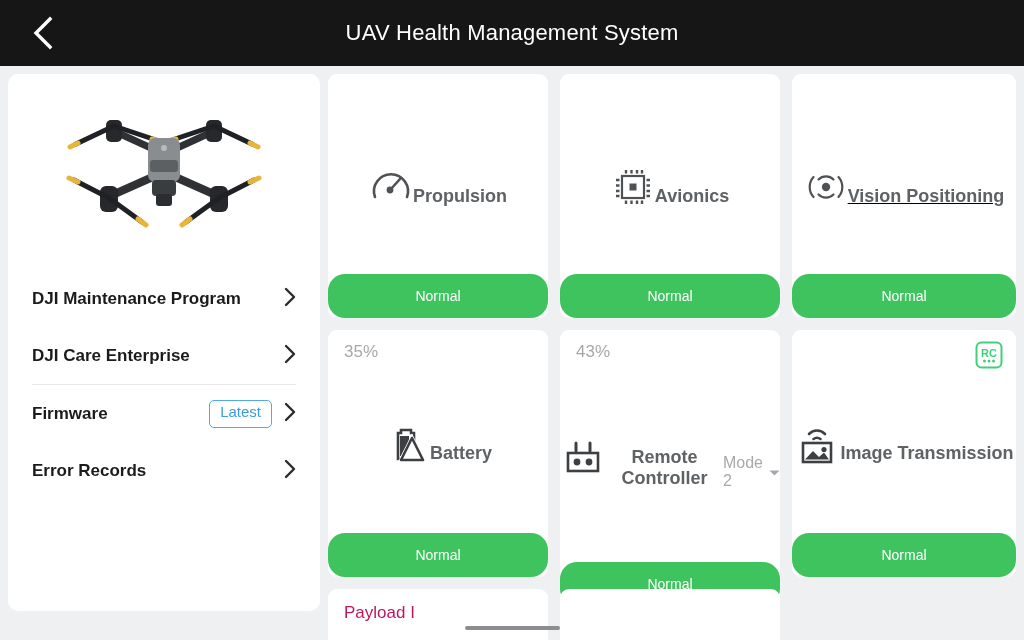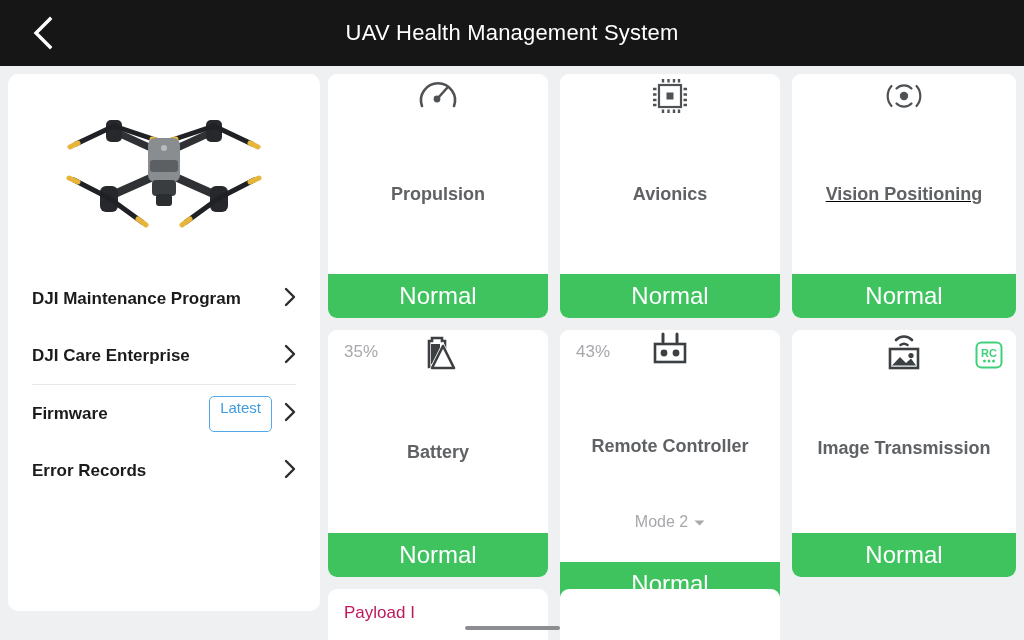--- a/index.html
+++ b/index.html
@@ -48,58 +48,58 @@
     cursor:pointer;
   }
   .menu-label{
     font-size:17px;font-weight:bold;color:#1b1b1b;white-space:nowrap;
   }
   .menu-right{
     position:absolute;right:0;top:0;height:57px;display:flex;align-items:center;gap:12px;
   }
   .badge-latest{
     border:1px solid #52a8e8;border-radius:5px;
-    color:#3f9bdf;font-size:15px;padding:3px 10px 16px;line-height:1;
+    color:#3f9bdf;font-size:15px;padding:3px 10px 8px;line-height:1;
   }
   .chev{display:block;}
   .divider{
     height:1px;background:#e8e8e8;margin:0;
   }
 
   
   .grid{
     position:absolute;left:328px;top:8px;width:688px;height:566px;
   }
   .card{
     position:absolute;background:#ffffff;border-radius:9px;overflow:hidden;
     box-sizing:border-box;cursor:pointer;
   }
   .card-body{
     position:relative;height:100%;
-    display:flex;flex-direction:column;align-items:center;gap:48px;
+    display:flex;flex-direction:row;align-items:center;justify-content:center;
   }
   .card-pct{
     position:absolute;left:16px;top:12px;
     font-size:17px;color:#a6a8ac;
   }
   .card-rcbadge{
     position:absolute;right:12px;top:10px;
   }
   .card-icon{margin-bottom:14px;display:block;}
   .card-title{
     font-size:18px;color:#5f6265;font-weight:bold;text-align:center;
   }
   .card-sub{
     margin-top:8px;font-size:16px;color:#a6a8ac;
     display:flex;align-items:center;gap:6px;cursor:pointer;
   }
   .status-bar{
     position:absolute;left:0;bottom:0;width:100%;height:44px;
-    background:#3fc35f;color:#ffffff;font-size:24px;
-    display:flex;align-items:center;justify-content:center;
+    background:#3fc35f;color:#ffffff;font-size:14px;
+    display:flex;align-items:center;justify-content:center;border-radius:17px;
   }
   .placeholder-text{
     position:absolute;left:16px;top:14px;font-size:17px;color:#be185d;
   }
 
   
   .scroll-indicator{
     position:absolute;left:465px;top:626px;width:95px;height:4px;
     background:#8b8d90;border-radius:2px;cursor:pointer;
   }

